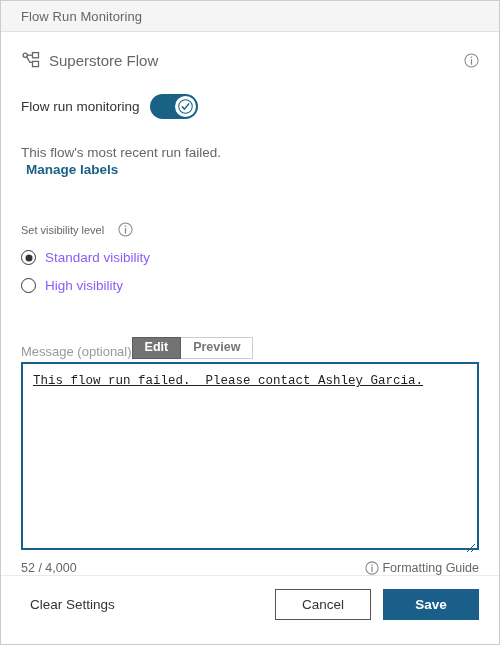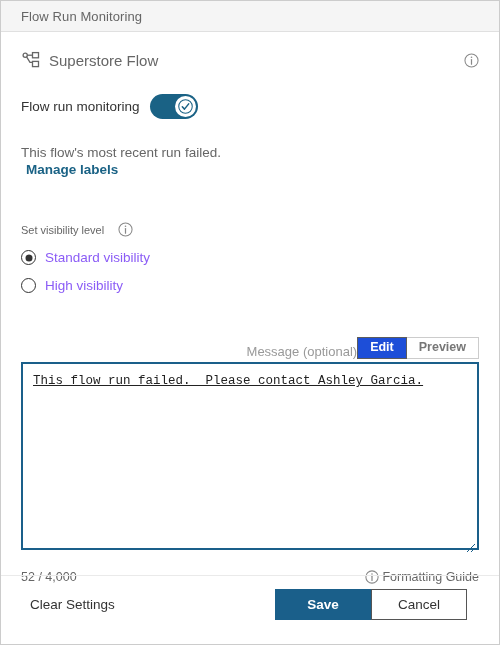--- a/index.html
+++ b/index.html
@@ -170,23 +170,22 @@
   .radio-label {
     font-size: 13.5px;
     color: #8b5cf6;
   }
 
   
   .message-section { margin-top: 44px; }
   .message-head {
     display: flex;
     align-items: flex-end;
-    justify-content: flex-end;
+    justify-content: flex-start;
     height: 22px;
-    margin-left: 36px;
   }
   .message-label {
     font-size: 13px;
     color: #999999;
   }
   .tabs { display: flex; }
   .tab {
     font-size: 12.5px;
     padding: 4px 12px 5px 12px;
     border: 1px solid #cccccc;
@@ -194,21 +193,21 @@
     color: #777777;
     cursor: pointer;
     line-height: 1.15;
     box-sizing: border-box;
     height: 22px;
     display: flex;
     align-items: center;
     font-weight: bold;
   }
   .tab.active {
-    background: #1d4ed8;
+    background: #737373;
     color: #ffffff;
     border-color: #5c5c5c;
     font-weight: bold;
   }
   .tab + .tab { border-left: 0; }
 
   .textarea-wrap {
     margin-top: 3px;
     position: relative;
   }
@@ -234,21 +233,21 @@
     bottom: 3px;
     width: 12px;
     height: 12px;
     pointer-events: none;
   }
 
   .under-row {
     display: flex;
     align-items: center;
     justify-content: space-between;
-    margin-top: 16px;
+    margin-top: 7px;
   }
   .char-count {
     font-size: 12.5px;
     color: #666666;
   }
   .fmt-guide {
     display: flex;
     align-items: flex-end;
     font-size: 12.5px;
     color: #666666;
@@ -408,17 +407,17 @@
           </span>
           <span>Formatting Guide</span>
         </span>
       </div>
     </div>
   </div>
 
   <div class="footer">
     <button class="clear-settings">Clear Settings</button>
     <span class="footer-spacer"></span>
+    <button class="btn btn-cancel">Cancel</button>
     <button class="btn btn-save">Save</button>
-    <button class="btn btn-cancel">Cancel</button>
   </div>
 
 </div>
 
 </body></html>

